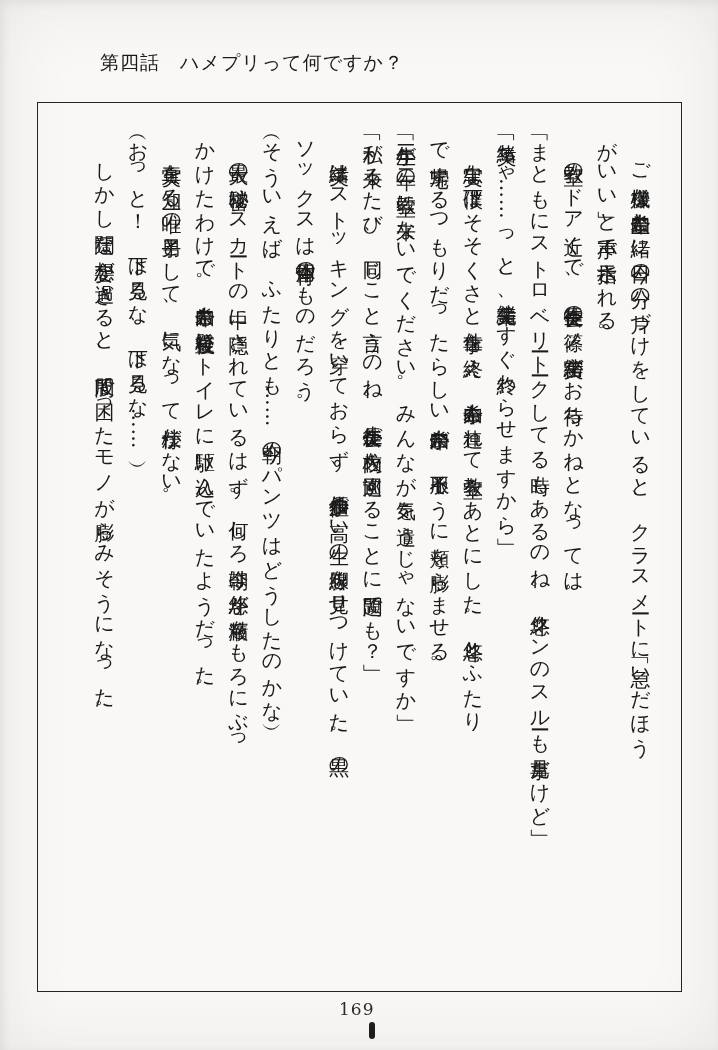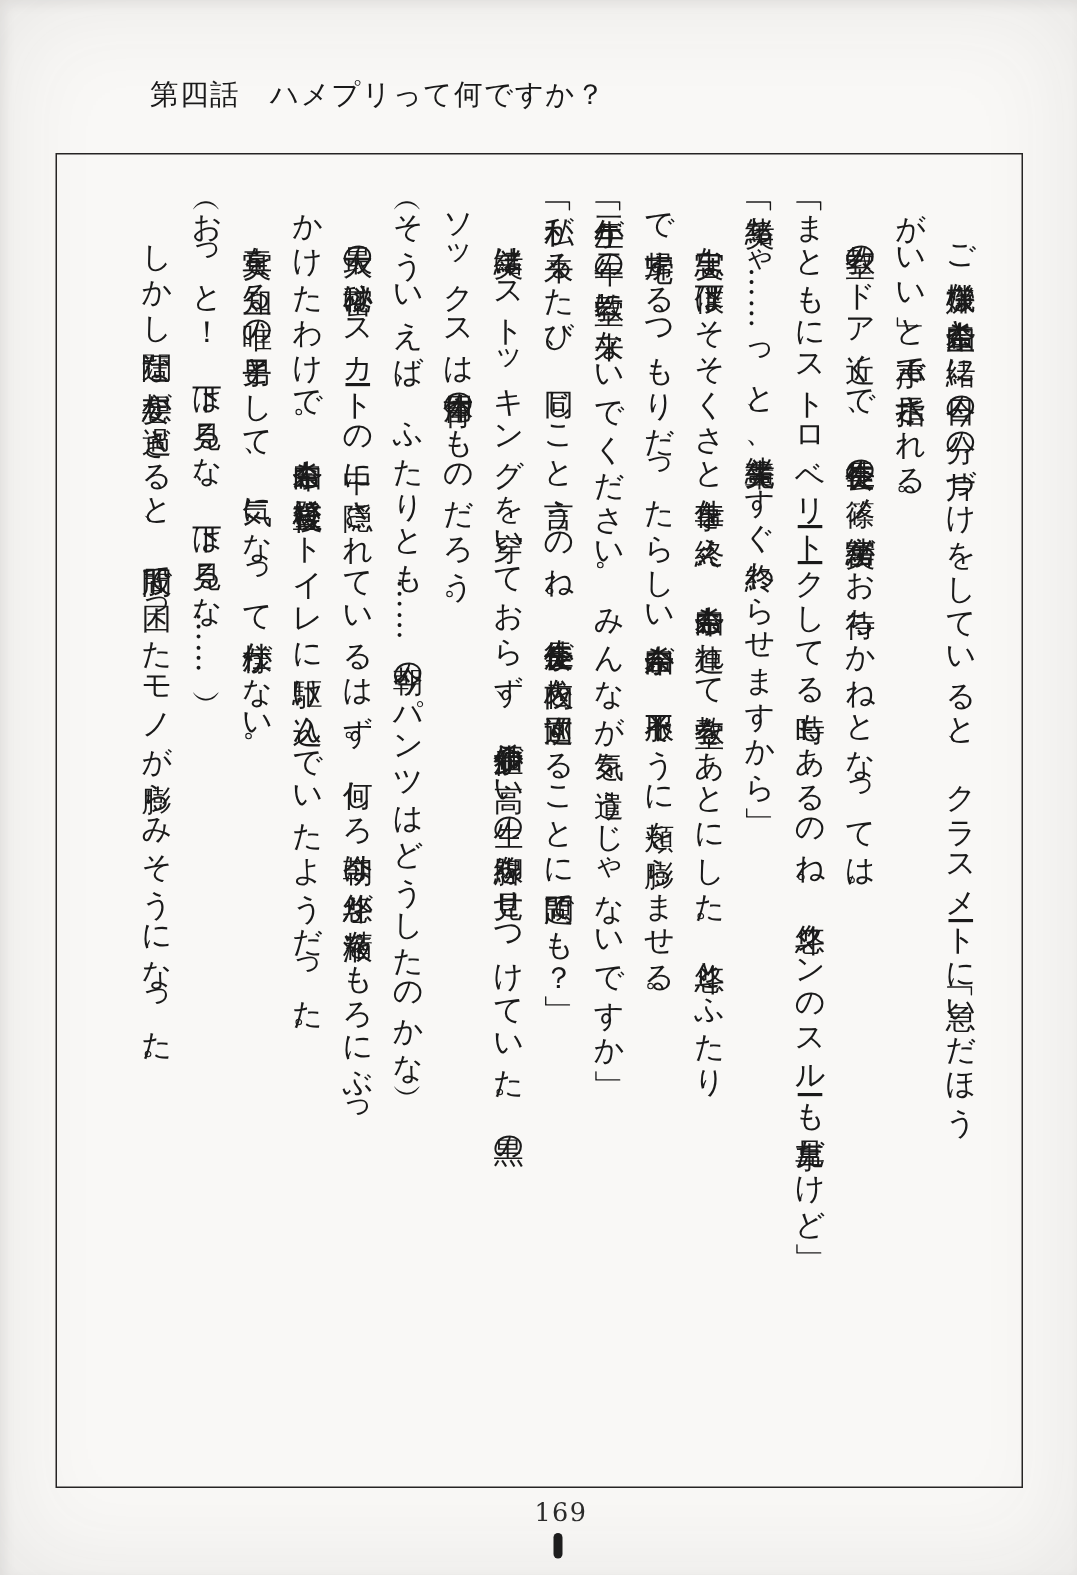--- a/index.html
+++ b/index.html
@@ -54,21 +54,20 @@
     line-height: 33.5px;        
     letter-spacing: 0.8px;
     color: var(--ink);
   }
 
   .page-number {
     position: absolute;
     left: 339px;
     top: 999px;
     width: 70px;
-    text-align: center;
     font-size: 17px;
     letter-spacing: 1px;
     color: #2b2b2b;
   }
 
   
   .binding-mark {
     position: absolute;
     left: 369px;
     top: 1022px;

